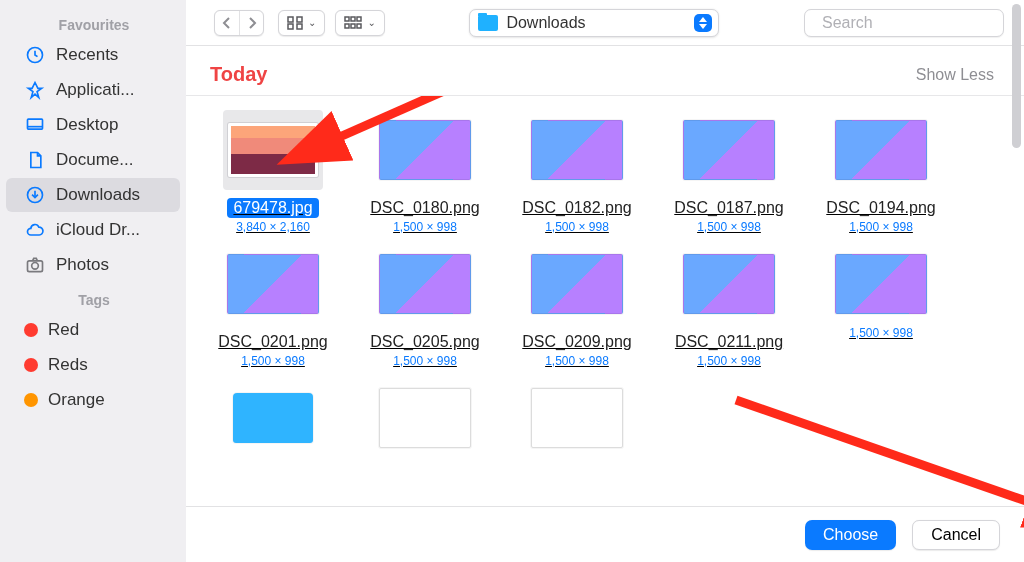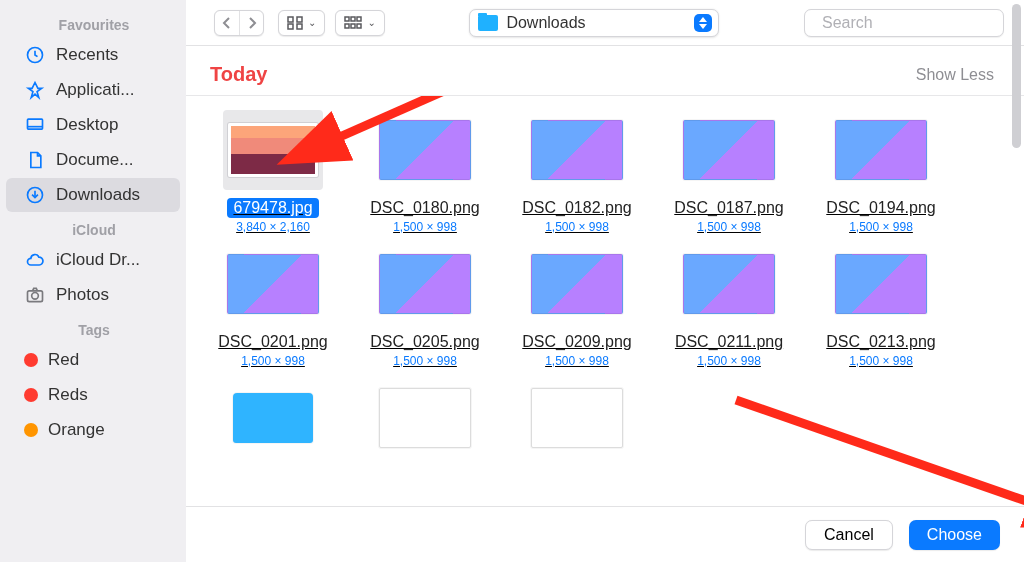--- a/index.html
+++ b/index.html
@@ -126,21 +126,20 @@
       <span class="sidebar-icon">
         <svg viewBox="0 0 24 24" fill="none" stroke="currentColor" stroke-width="2">
             <circle cx="12" cy="12" r="9"></circle>
             <path d="M12 7v7"></path>
             <path d="M8.5 11.5 12 15l3.5-3.5"></path>
           </svg>
       </span>
       <span class="sidebar-item-label">Downloads</span>
     </div>
 
-    <div class="sidebar-section-label">iCloud</div>
 
     <div class="sidebar-item">
       <span class="sidebar-icon">
         <svg viewBox="0 0 24 24" fill="none" stroke="currentColor" stroke-width="2">
             <path d="M7 18a4 4 0 0 1 0-8 5 5 0 0 1 9.6-1.5A4 4 0 1 1 17 18H7z"></path>
           </svg>
       </span>
       <span class="sidebar-item-label">iCloud Dr...</span>
     </div>
 
@@ -300,21 +299,20 @@
             <div class="thumb-wrap">
               <div class="thumb"></div>
             </div>
             <div class="file-name">DSC_0211.png</div>
             <div class="file-dim">1,500 × 998</div>
           </div>
           <div class="file">
             <div class="thumb-wrap">
               <div class="thumb"></div>
             </div>
-            <div class="file-name">DSC_0213.png</div>
             <div class="file-dim">1,500 × 998</div>
           </div>
           <div class="file">
             <div class="thumb-wrap">
               <div class="thumb folder-like"></div>
             </div>
             <div class="file-name"></div>
           </div>
           <div class="file">
             <div class="thumb-wrap">
@@ -336,22 +334,22 @@
               <marker id="ah1" markerWidth="10" markerHeight="10" refX="2" refY="3" orient="auto">
                 <path d="M0,0 L0,6 L8,3 z" fill="#ff2a1a"></path>
               </marker>
             </defs>
         <line x1="190" y1="10" x2="20" y2="85" stroke="#ff2a1a" stroke-width="9" marker-end="url(#ah1)"></line>
           </svg>
       </div>
     </div>
 
     <div class="footer">
+      <div class="btn primary">Choose</div>
       <div class="btn">Cancel</div>
-      <div class="btn primary">Choose</div>
     </div>
 
     <div class="ann-arrow" style="left:530px; top:380px;">
       <svg width="360" height="160">
           <defs>
             <marker id="ah2" markerWidth="10" markerHeight="10" refX="2" refY="3" orient="auto">
               <path d="M0,0 L0,6 L8,3 z" fill="#ff2a1a"></path>
             </marker>
           </defs>
       <line x1="20" y1="20" x2="330" y2="128" stroke="#ff2a1a" stroke-width="9" marker-end="url(#ah2)"></line>

